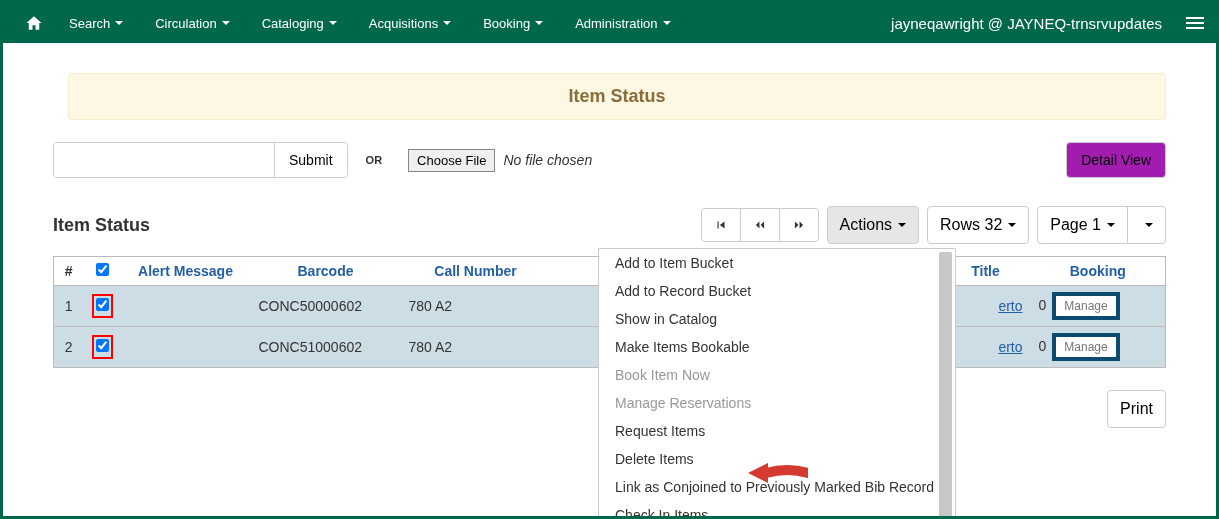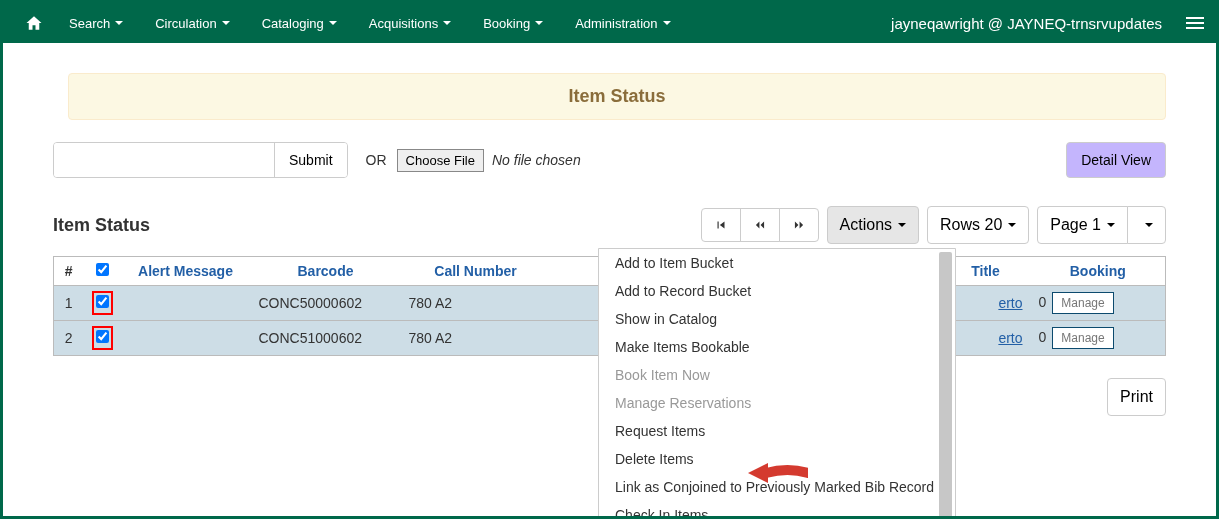--- a/index.html
+++ b/index.html
@@ -85,32 +85,32 @@
     outline:none;
   }
   .submit-btn {
     border:none;
     border-left:1px solid #ccc;
     background:#fff;
     padding: 9px 14px;
     font-size:14px;
     cursor:pointer;
   }
-  .or-label { margin: 0 10px 0 18px; font-weight:normal; font-size:14px; }
+  .or-label { margin: 0 26px 0 18px; font-weight:bold; font-size:11px; }
   .choose-file {
     border:1px solid #888;
     background:#efefef;
     padding:3px 8px;
     font-size:13px;
     cursor:pointer;
   }
   .no-file { margin-left:8px; font-size:14px; color:#333;font-style:italic; }
   .detail-view-btn {
     border:1px solid #ccc;
-    background:#c4b5fd;
+    background:#a21caf;
     padding:9px 14px;
     border-radius:4px;
     font-size:14px;
     cursor:pointer;
   }
   .section-header {
     margin: 28px 50px 0 50px;
     display:flex;
     align-items:center;
     position:relative;
@@ -152,21 +152,21 @@
     background:#fff;
     color:#225fa6;
     font-weight:bold;
     text-align:center;
   }
   table.data th.num { color:#333; }
   table.data tbody tr { background:#cddde6; }
   table.data tbody tr td.num { text-align:center; }
   .checkbox-cell { text-align:center; width:36px; }
   .manage-btn {
-    border:1px solid #0c4a6e;
+    border:4px solid #0c4a6e;
     background:#fff;
     padding:3px 8px;
     font-size:12px;
     color:#777;
     cursor:pointer;
   }
   .title-link { color:#225fa6; text-decoration:underline; cursor:pointer; }
   .alerts-cell { text-align:right; }
   
   .chk-highlight {
@@ -297,21 +297,21 @@
           </button>
         </div>
         <div class="btn-group">
           <button class="btn actions">
               <span>Actions</span>
               <span class="caret" style="margin-left:6px"></span>
             </button>
         </div>
         <div class="btn-group">
           <button class="btn">
-              <span>Rows 20</span>
+              <span>Rows 32</span>
               <span class="caret" style="margin-left:6px"></span>
             </button>
         </div>
         <div class="btn-group">
           <button class="btn">
               <span>Page 1</span>
               <span class="caret" style="margin-left:6px"></span>
             </button>
           <button class="btn">
               <span class="caret"></span>

